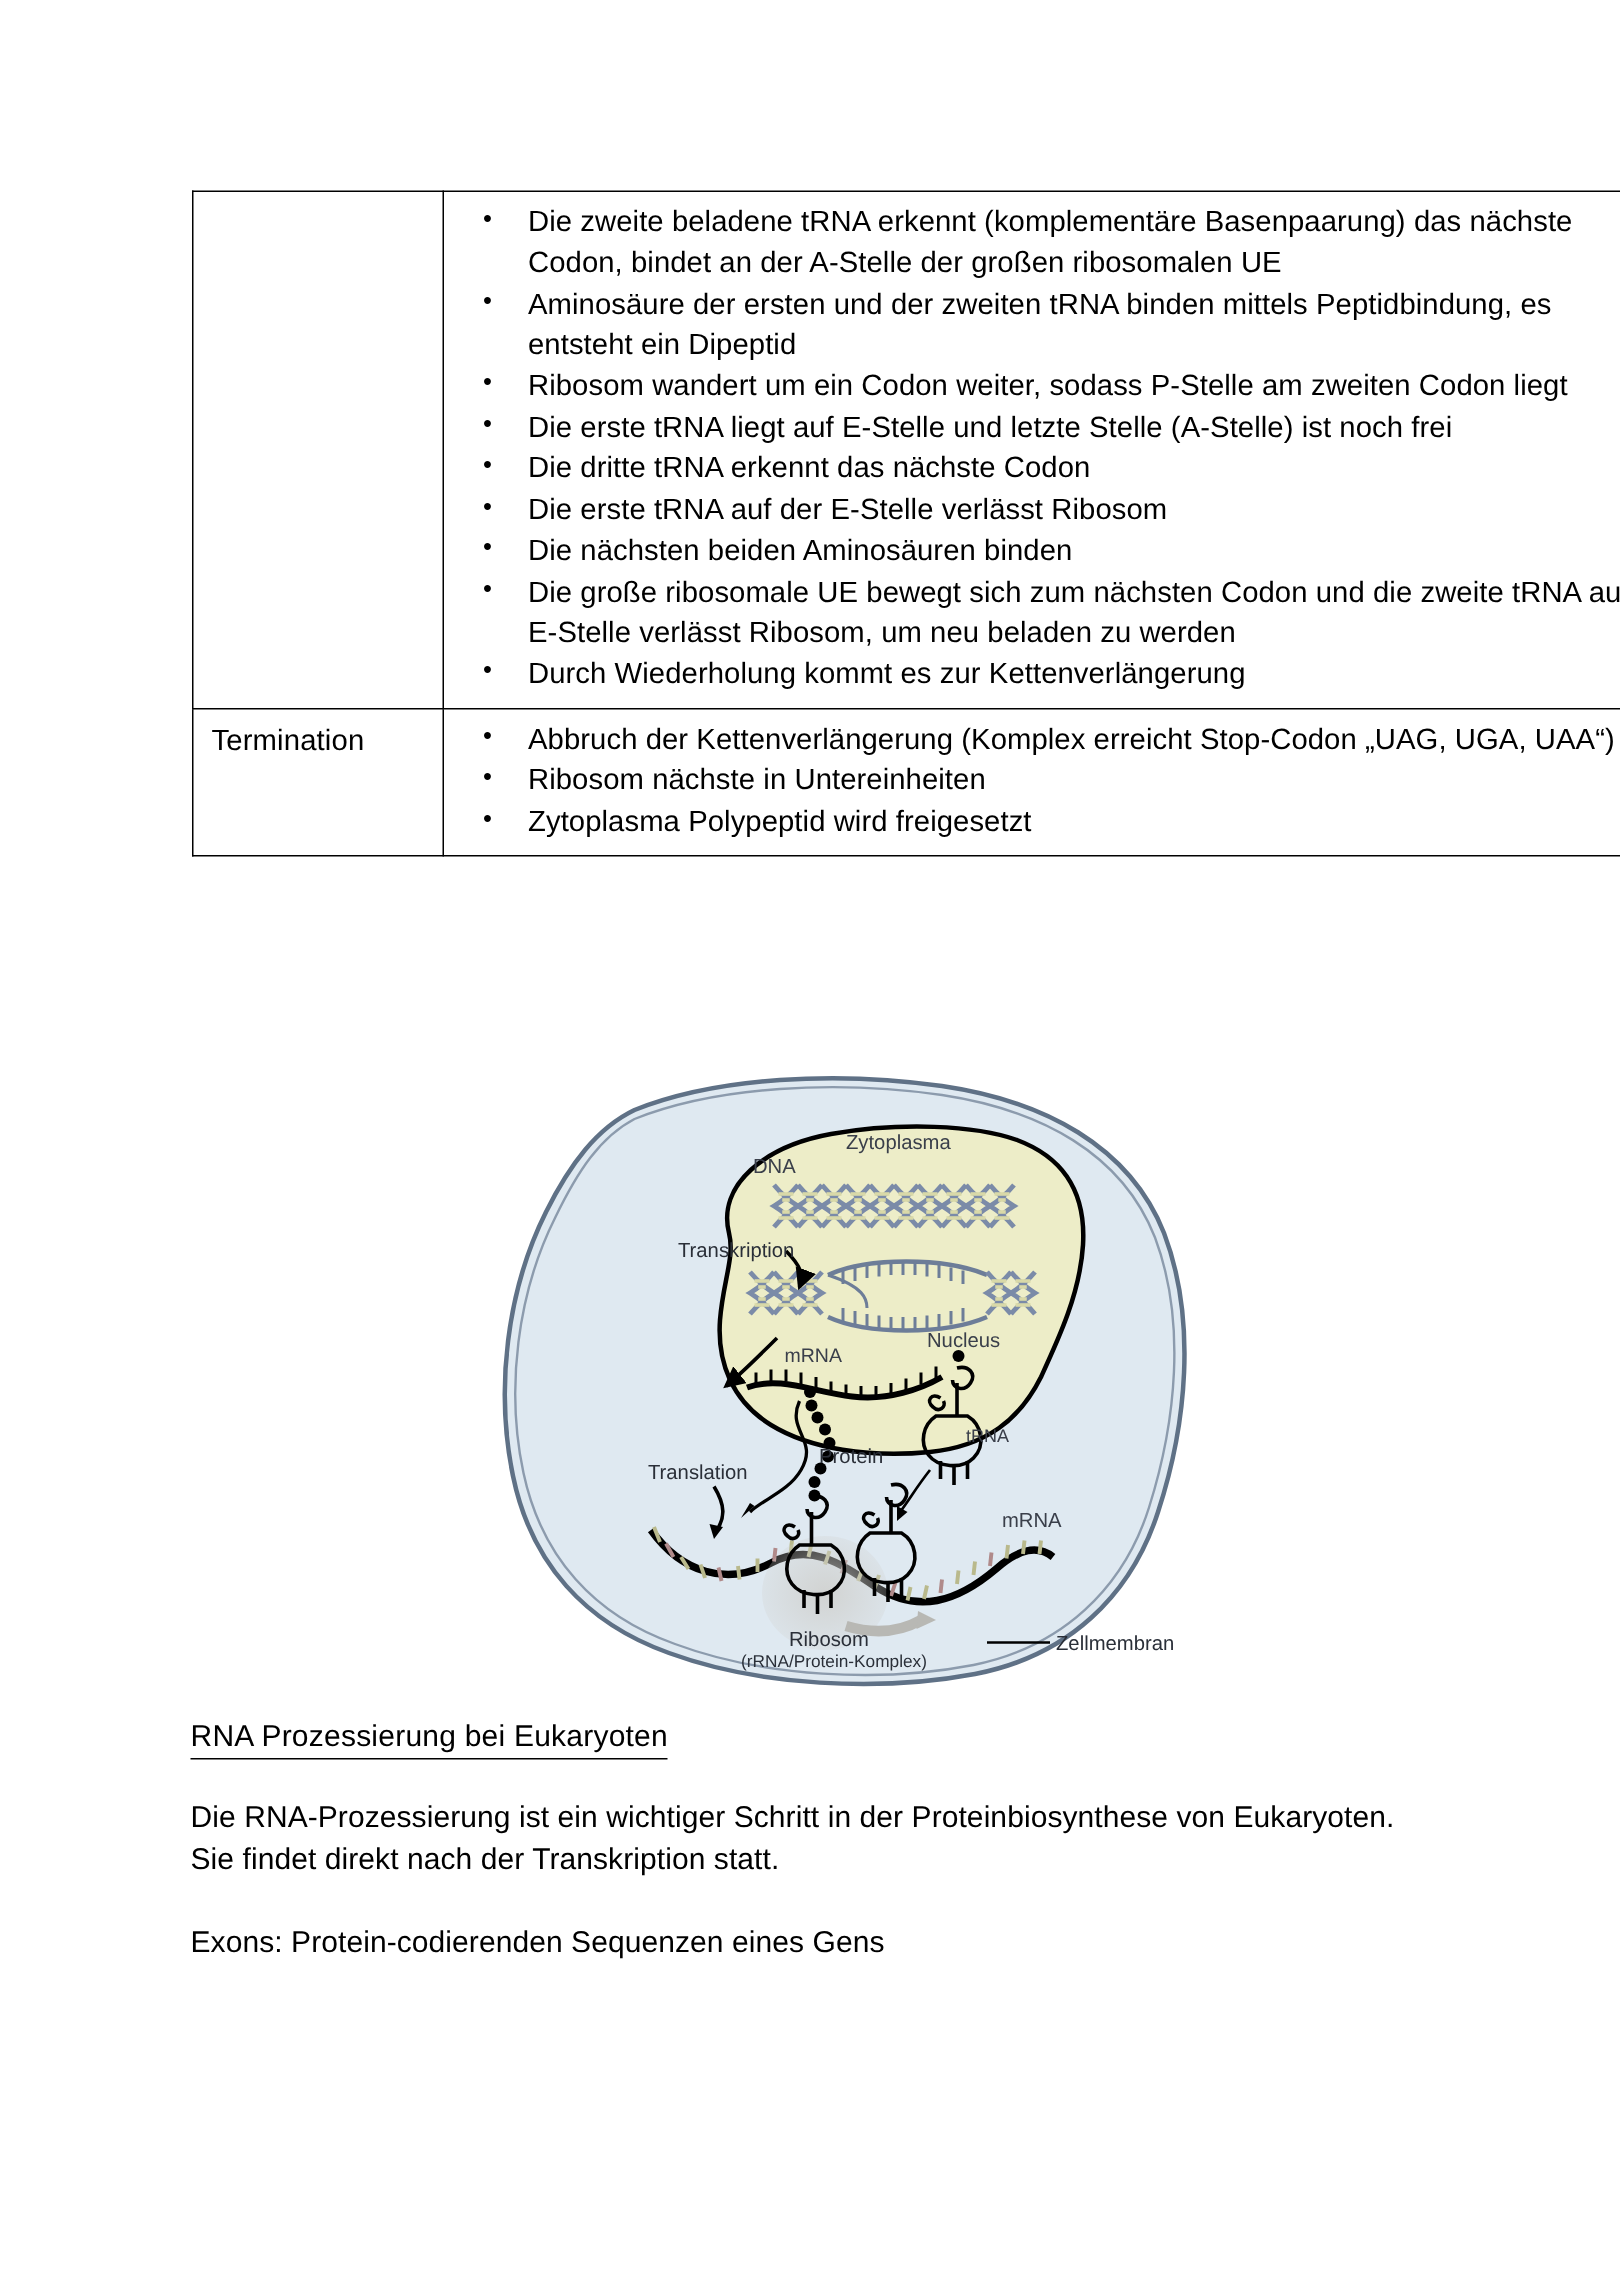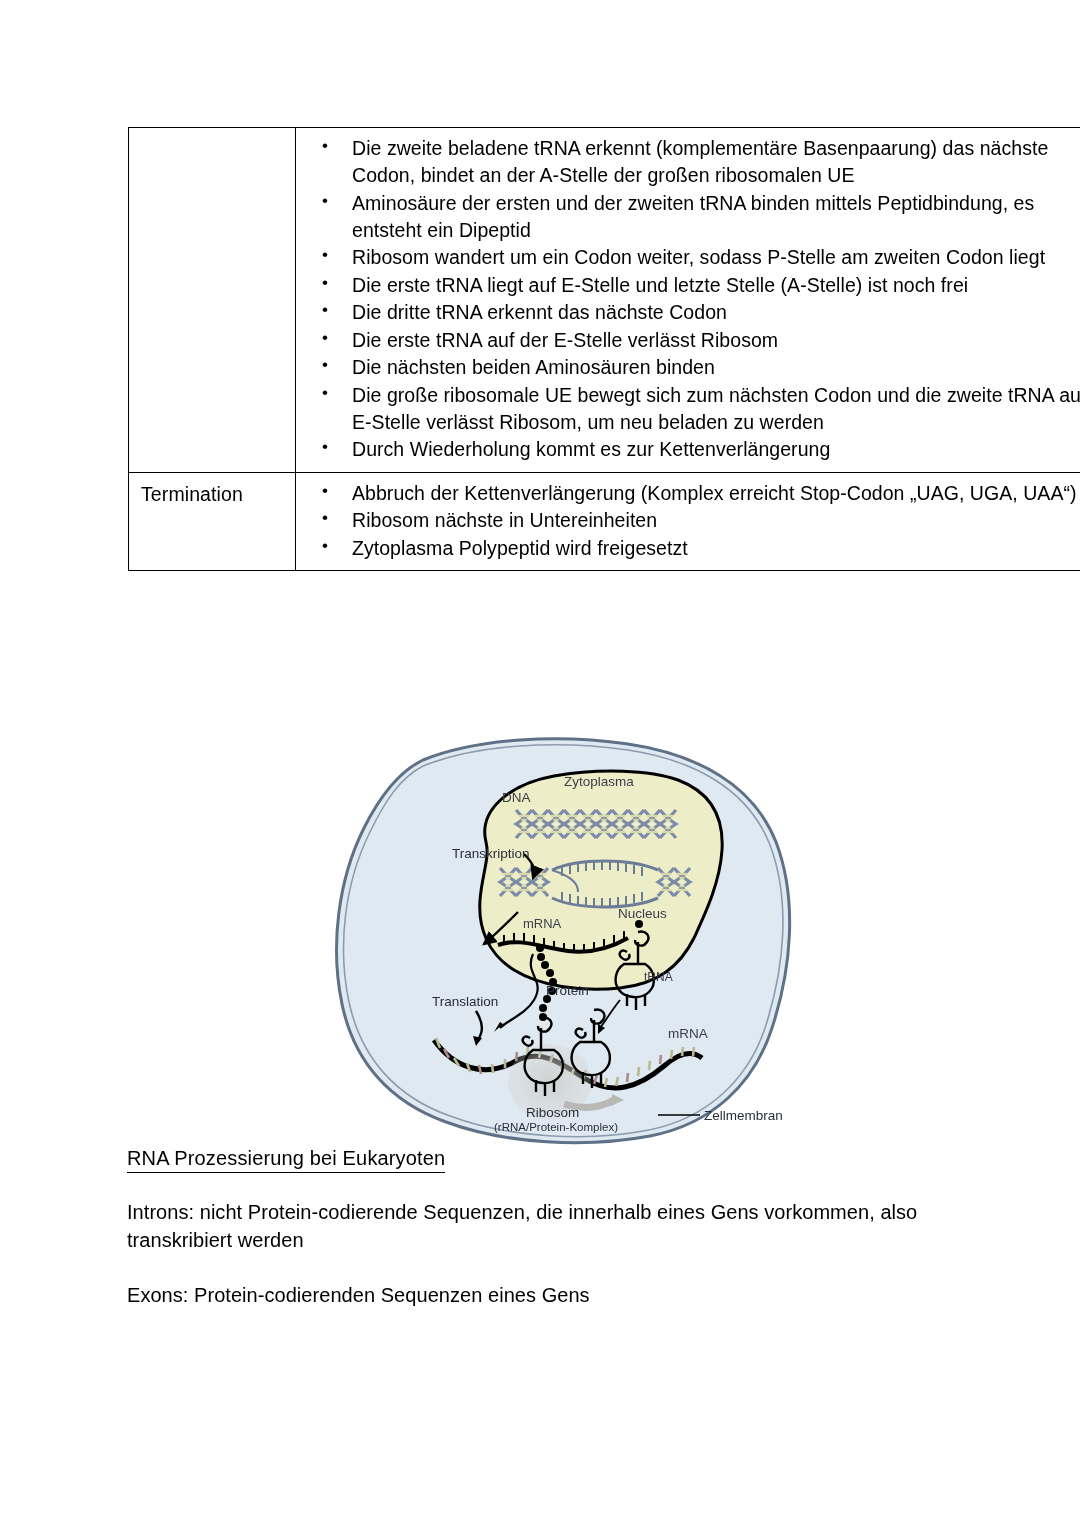--- a/index.html
+++ b/index.html
@@ -59,21 +59,21 @@
     position: absolute;
     left: -28px;
     top: -1px;
     font-size: 17px;
   }
 
   
   .figure {
     position: absolute;
     left: 328px;
-    top: 732px;
+    top: 712px;
     width: 470px;
     height: 416px;
   }
   .figure svg { display: block; }
 
   
   .prose {
     position: absolute;
     left: 127px;
     top: 1145px;
@@ -345,15 +345,15 @@
   <text x="198" y="385" font-family="Liberation Sans, sans-serif" font-size="13.5" fill="#2a2f38">Ribosom</text>
   <text x="166" y="399" font-family="Liberation Sans, sans-serif" font-size="11.5" fill="#2a2f38">(rRNA/Protein-Komplex)</text>
   <text x="376" y="388" font-family="Liberation Sans, sans-serif" font-size="13.5" fill="#2a2f38">Zellmembran</text>
 </svg>
 </div>
 
 <div class="prose">
   <span class="head-wrap">
     <h2>RNA Prozessierung bei Eukaryoten</h2>
   </span>
-  <p>Introns: nicht Protein-codierende Sequenzen, die innerhalb eines Gens vorkommen, also transkribiert werden</p>
+  <p>Die RNA-Prozessierung ist ein wichtiger Schritt in der Proteinbiosynthese von Eukaryoten. Sie findet direkt nach der Transkription statt.</p>
   <p>Exons: Protein-codierenden Sequenzen eines Gens</p>
 </div>
 
 </body></html>

